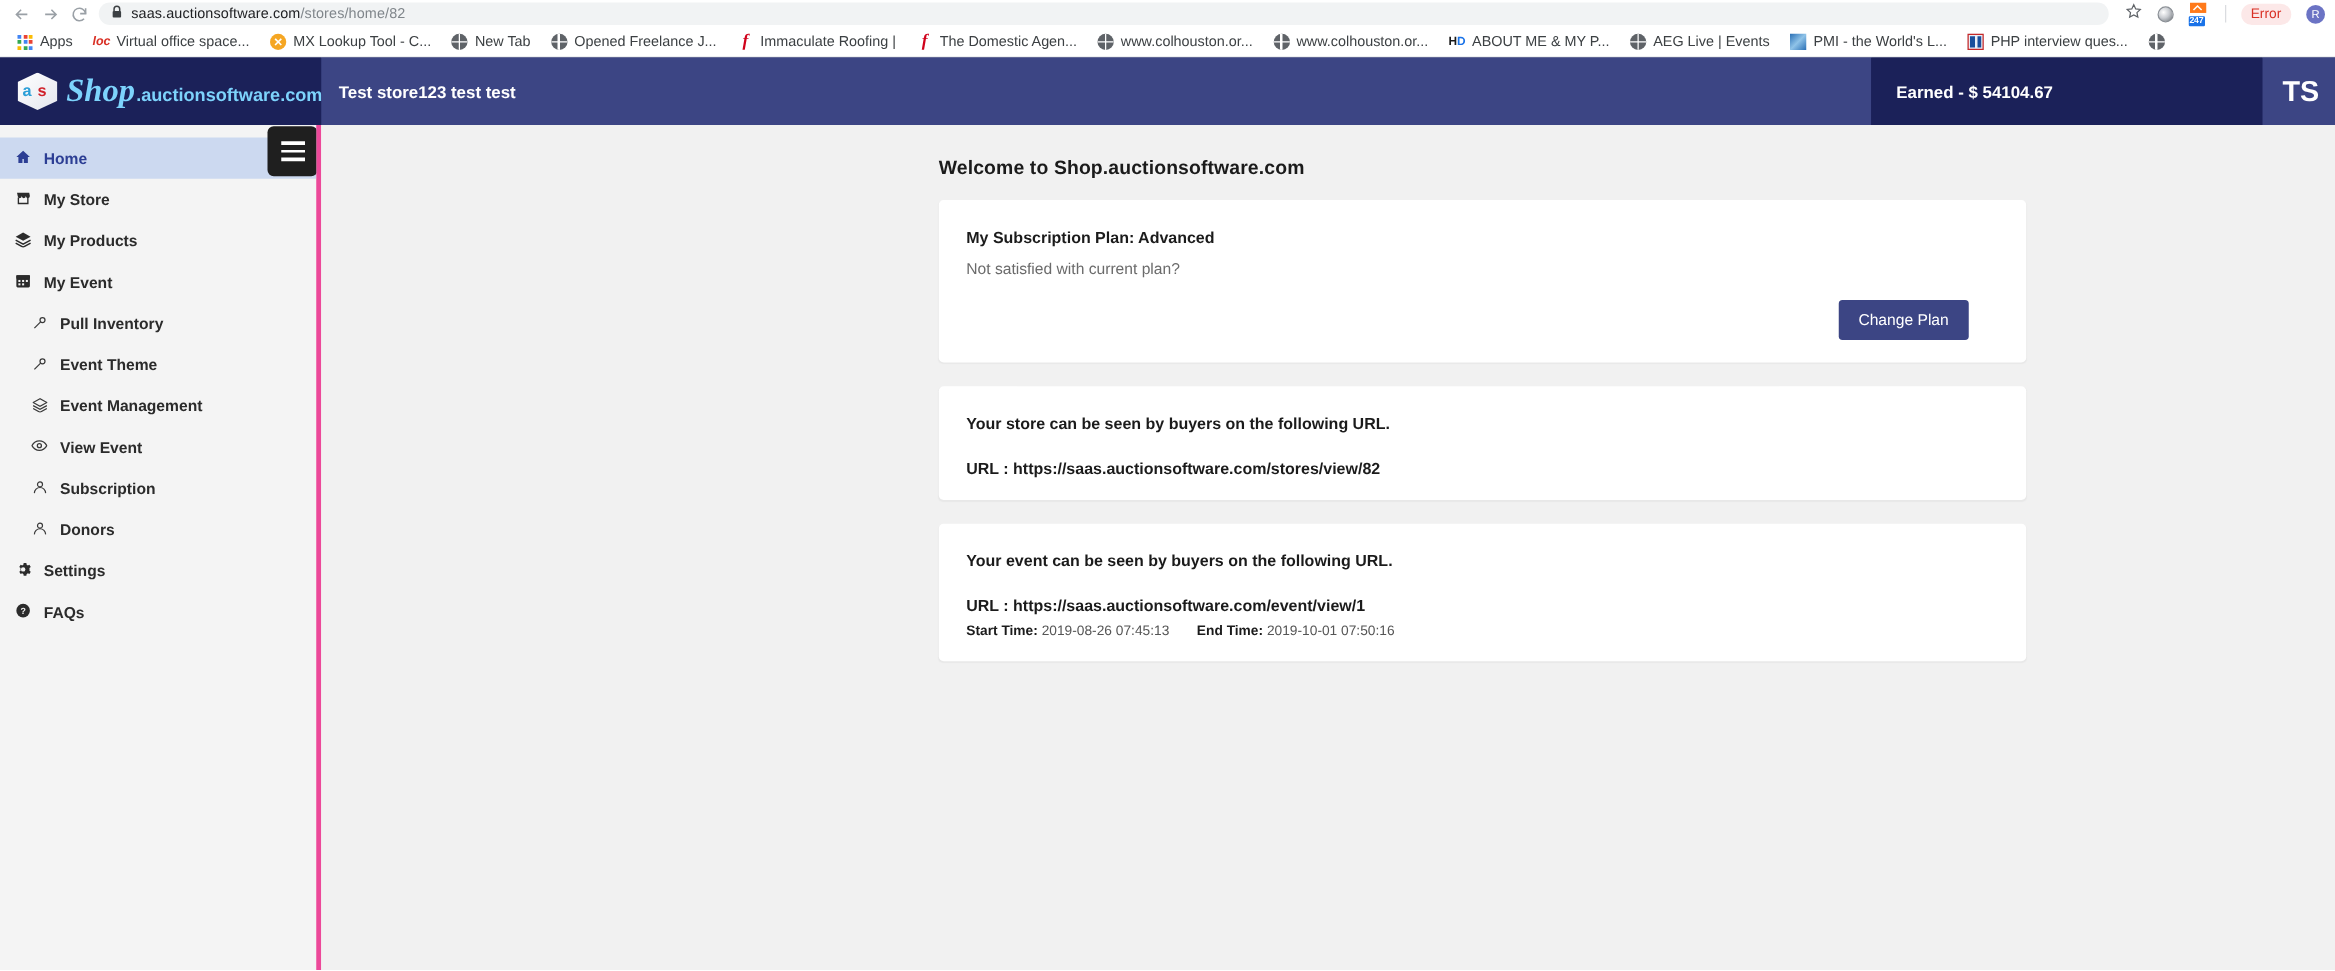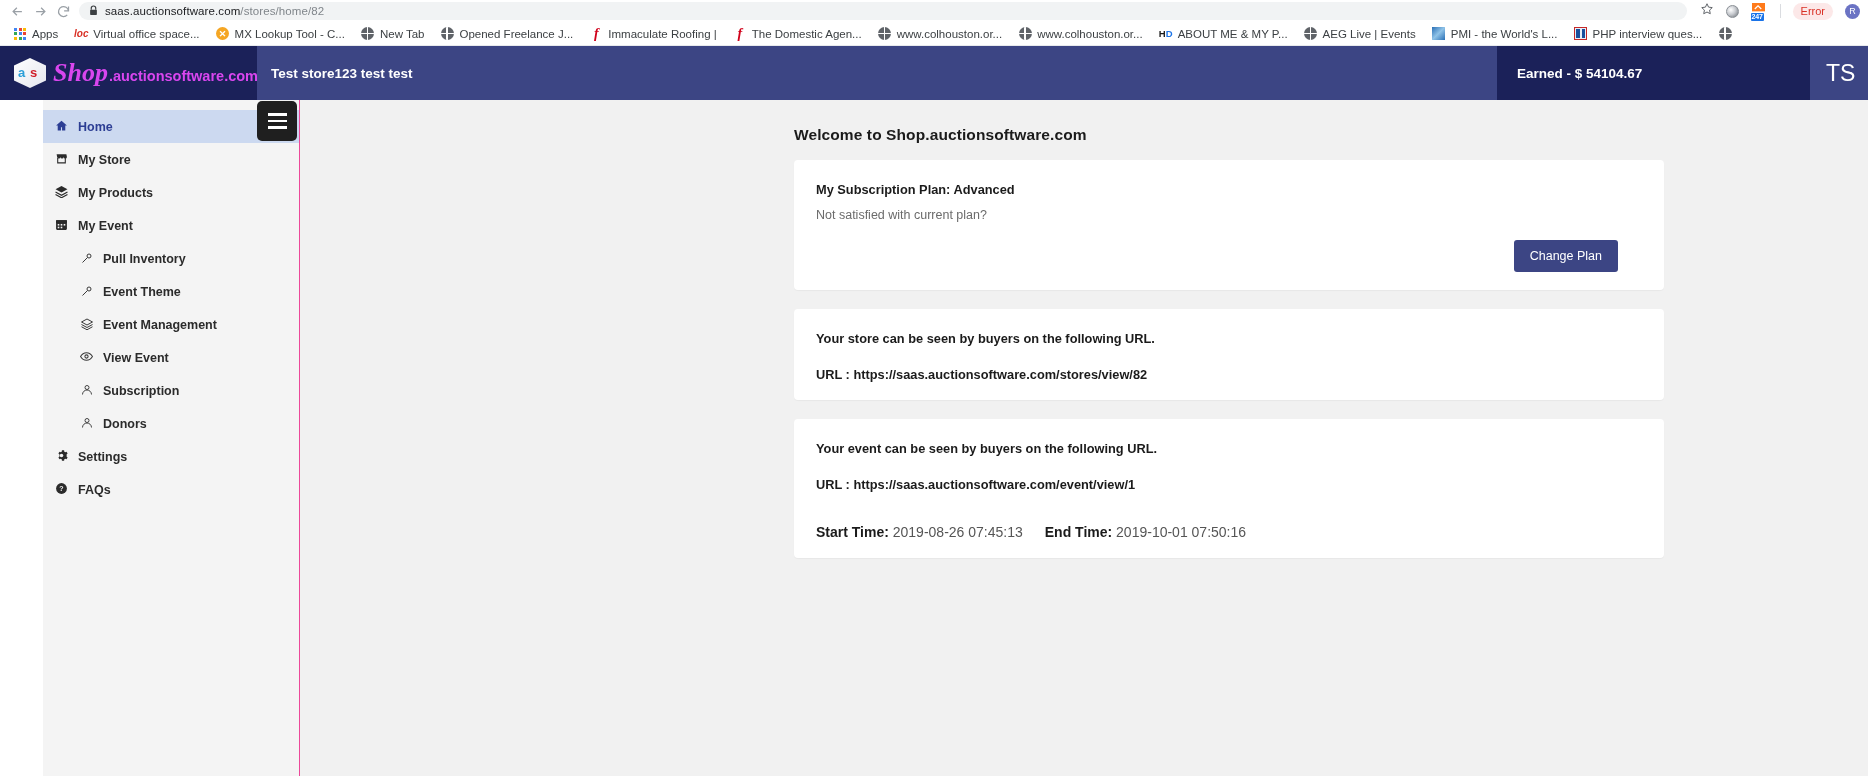--- a/index.html
+++ b/index.html
@@ -122,21 +122,21 @@
       linear-gradient(135deg, #ffffff 0%, #e4e6ee 100%);
     clip-path: polygon(50% 0%, 100% 25%, 100% 75%, 50% 100%, 0% 75%, 0% 25%);
   }
   .brand-logo .c1, .brand-logo .c2 {
     position: absolute; font-weight: bold; font-size: 13px;
     font-family: "Liberation Sans", sans-serif;
   }
   .brand-logo .c1 { color: #2b9fd8; left: 4px; top: 7px; }
   .brand-logo .c2 { color: #d0202a; left: 16px; top: 7px; }
   .brand-text {
-    color: #d946ef; font-size: 20px; line-height: 1;
+    color: #7dd3fc; font-size: 20px; line-height: 1;
     display: flex; align-items: baseline; gap: 1px; justify-content: space-between;
   }
   .brand-text .shop {
     font-family: "Liberation Serif", serif;
     font-style: italic; font-weight: bold; font-size: 26px;
   }
   .brand-text .dom { font-size: 14.5px; font-weight: bold; }
   .store-title-bar {
     flex: 1 1 auto; background: #3c4584; display: flex; align-items: center;
     padding-left: 14px; min-width: 0;
@@ -146,37 +146,37 @@
   }
   .earned-bar {
     width: 313px; flex: none; background: #1b2159;
     display: flex; align-items: center; padding-left: 20px;
   }
   .earned-text { color: #ffffff; font-weight: bold; font-size: 13.5px; }
   .user-bar {
     width: 58px; flex: none; background: #3c4584;
     display: flex; align-items: center; padding-left: 16px; overflow: hidden;
   }
-  .user-initials { color: #fff; font-weight: normal; font-size: 23px; white-space: nowrap; }
+  .user-initials { color: #fff; font-weight: bold; font-size: 23px; white-space: nowrap; }
 
   
   .app-body { display: flex; height: calc(777px - 22px - 25px - 54px); }
   .sidebar {
     width: 257px; flex: none; background: #f4f4f4;
-    border-right: 1px solid #ec4899; padding-top: 10px;
-    position: relative; overflow: hidden; margin-left: 43px;
+    border-right: 4px solid #ec4899; padding-top: 10px;
+    position: relative; overflow: hidden;
   }
   .menu-item {
     display: flex; align-items: center; gap: 9px;
     height: 33px; padding-left: 11px;
     font-size: 12.5px; color: #2b2b2b; font-weight: bold;
     cursor: pointer;
   }
   .menu-item.active { background: #ccd9f0; color: #2c3e94; }
-  .menu-item.sub { padding-left: 36px; font-size: 12.5px; }
+  .menu-item.sub { padding-left: 24px; font-size: 12.5px; }
   .mi-icon { width: 15px; flex: none; text-align: center; font-size: 13px; line-height: 1; }
   .menu-item.active .mi-icon { color: #2c3e94; }
 
   .hamburger {
     position: absolute; left: 214px; top: 1px;
     width: 40px; height: 40px; background: #1f1f1f;
     border-radius: 5px; display: flex; flex-direction: column;
     align-items: center; justify-content: center; gap: 4px; cursor: pointer;
   }
   .hamburger span { width: 19px; height: 2.5px; background: #fff; display: block; }
@@ -193,21 +193,21 @@
   .card {
     background: #ffffff; border-radius: 4px;
     width: 870px; margin-left: 494px; margin-bottom: 19px;
     padding: 22px 24px 18px 22px; position: relative;
     box-shadow: 0 1px 1px rgba(0,0,0,.04);
   }
   .card-title { font-size: 12.8px; font-weight: bold; color: #1b1b1b; }
   .card-sub { font-size: 12.5px; color: #6b6b6b; margin-top: 11px; }
   .card-line { font-size: 12.8px; color: #1b1b1b; font-weight: bold; }
   .card-url { font-size: 12.8px; color: #1b1b1b; margin-top: 21px; font-weight: bold;}
-  .times-row { margin-top: 32px; display: flex; gap: 22px; font-size: 14px; }
+  .times-row { margin-top: 7px; display: flex; gap: 22px; font-size: 11px; }
   .times-row .lbl { font-weight: bold; color: #1b1b1b; }
   .times-row .val { color: #555; }
   .btn {
     background: #3c4584; color: #ffffff; border: none;
     border-radius: 3px; font-size: 12.5px; font-family: inherit;
     padding: 9px 16px; cursor: pointer; display: inline-block;
   }
   .btn-row { display: flex; justify-content: flex-end; margin-top: 18px; }
   .btn-row.pull-left-a { padding-right: 22px; }
   .btn-row.pull-left-b { padding-right: 22px; }

